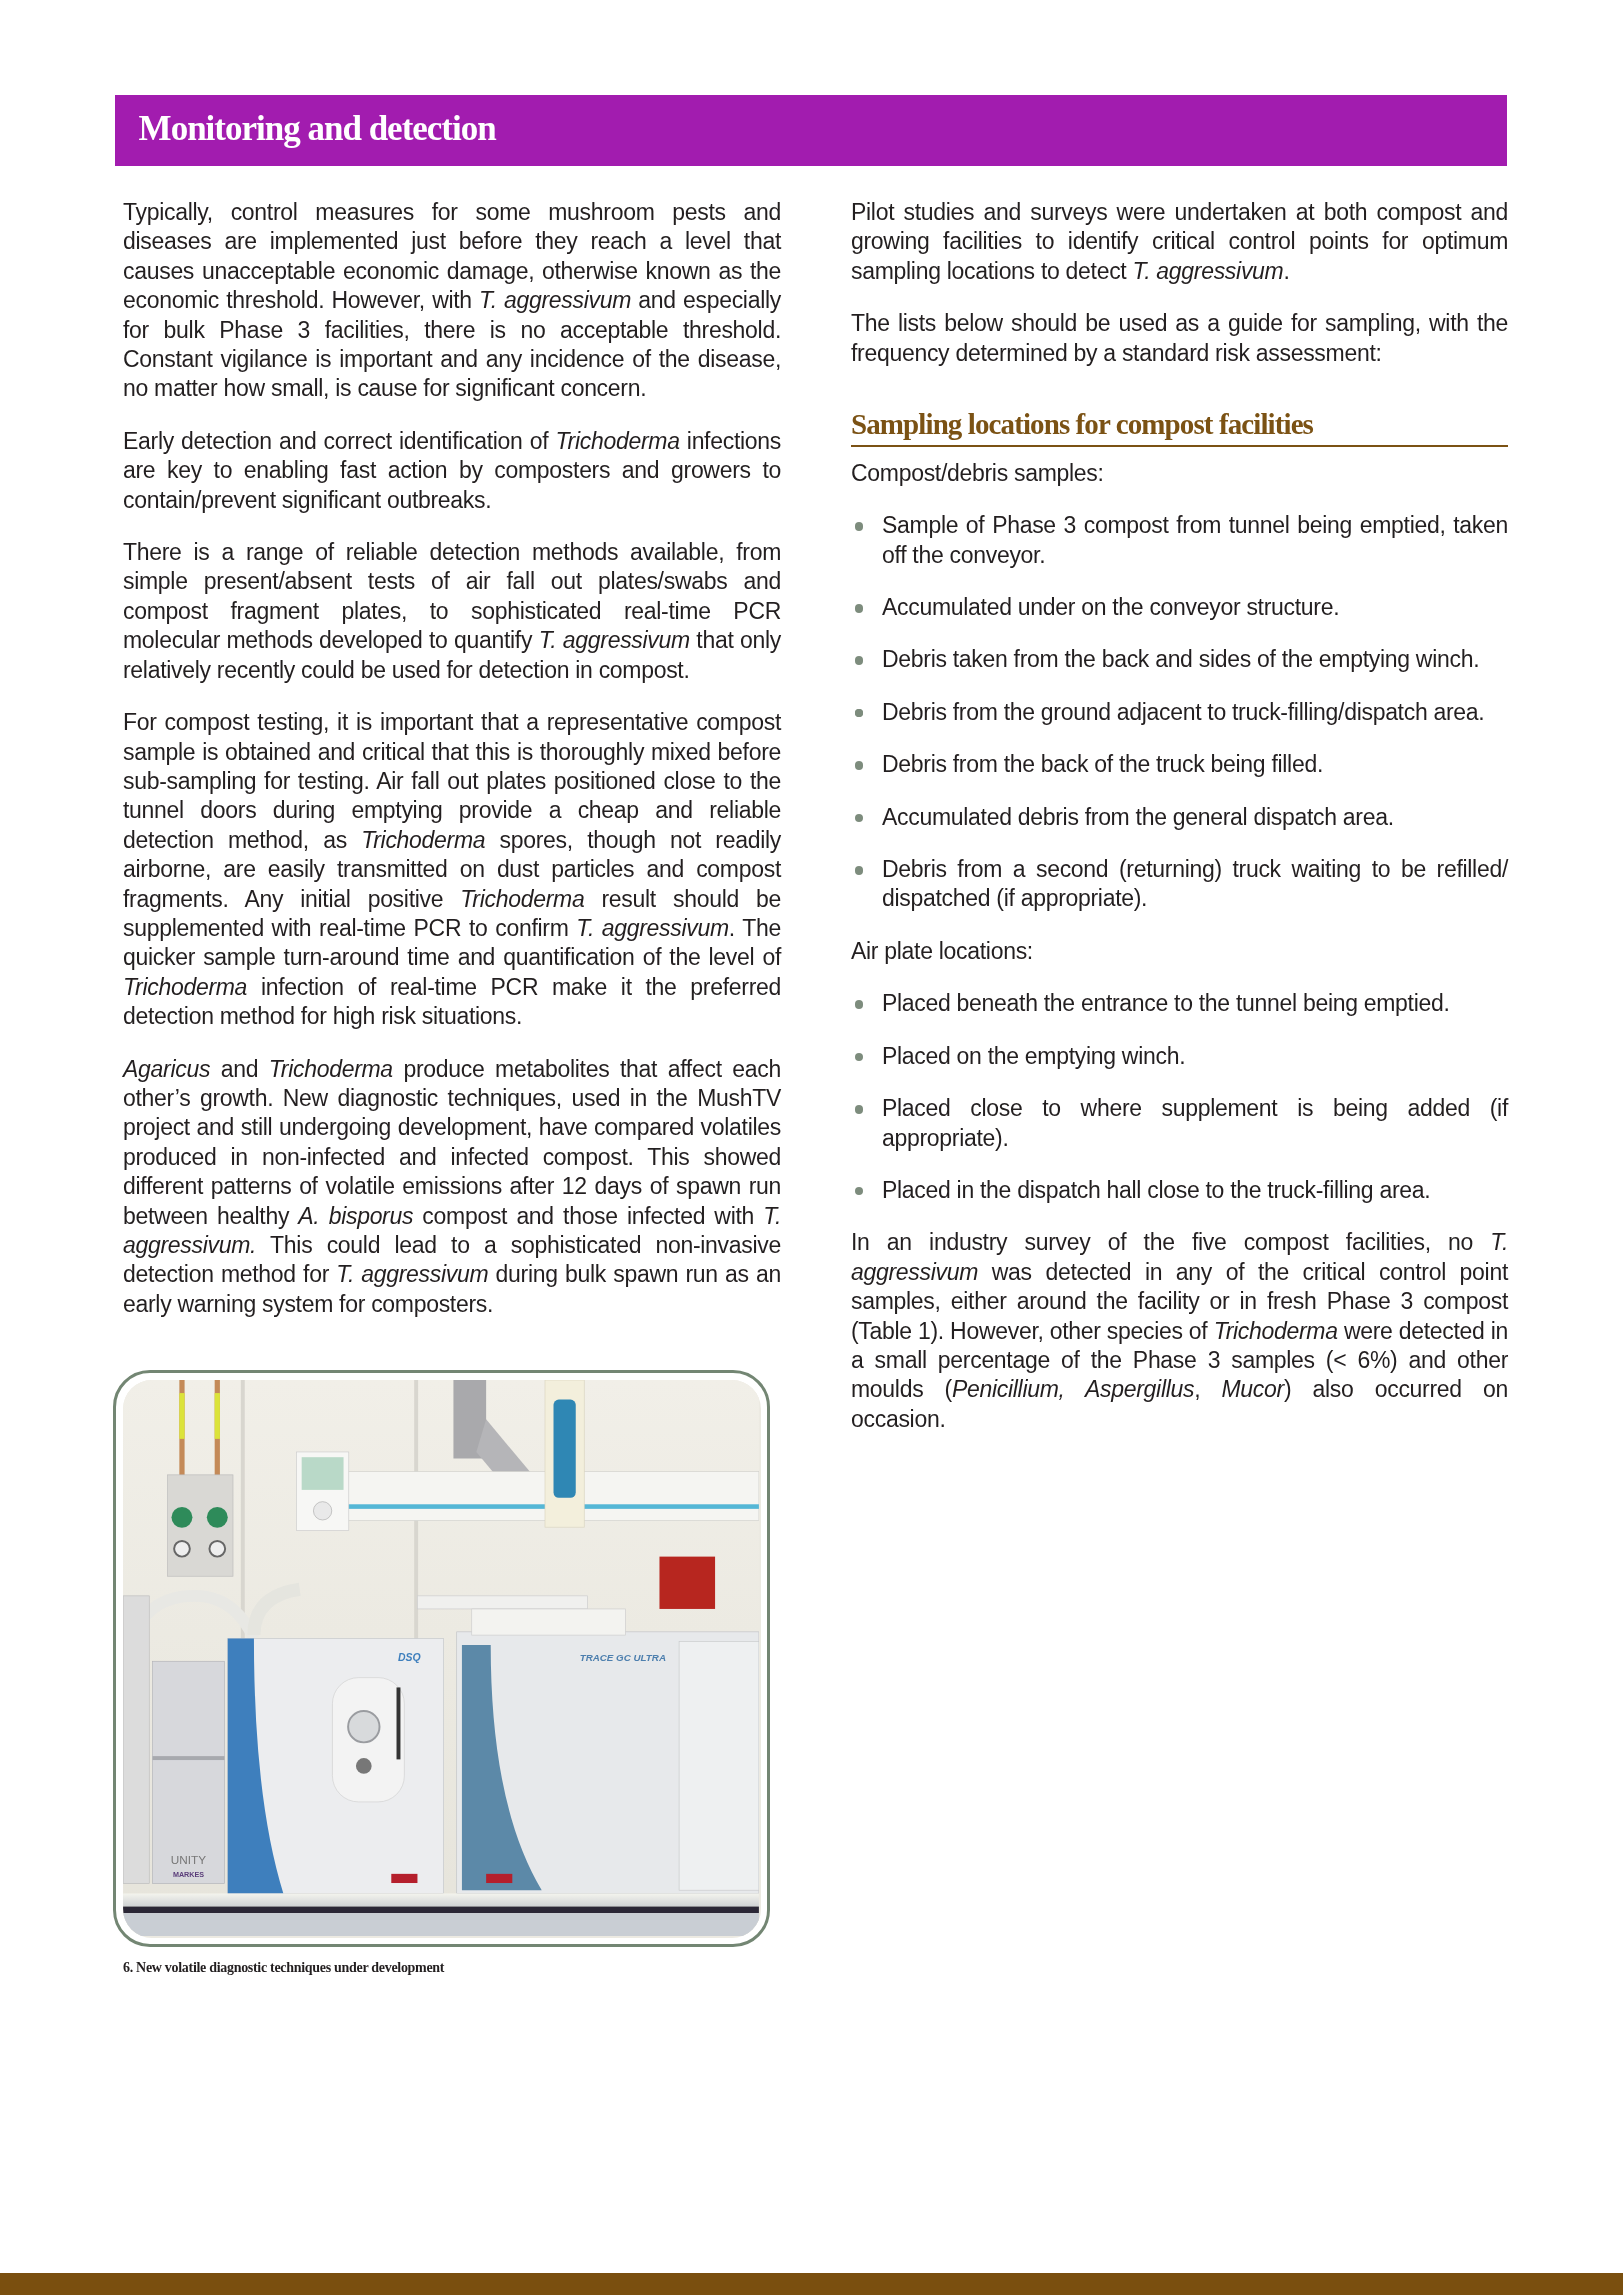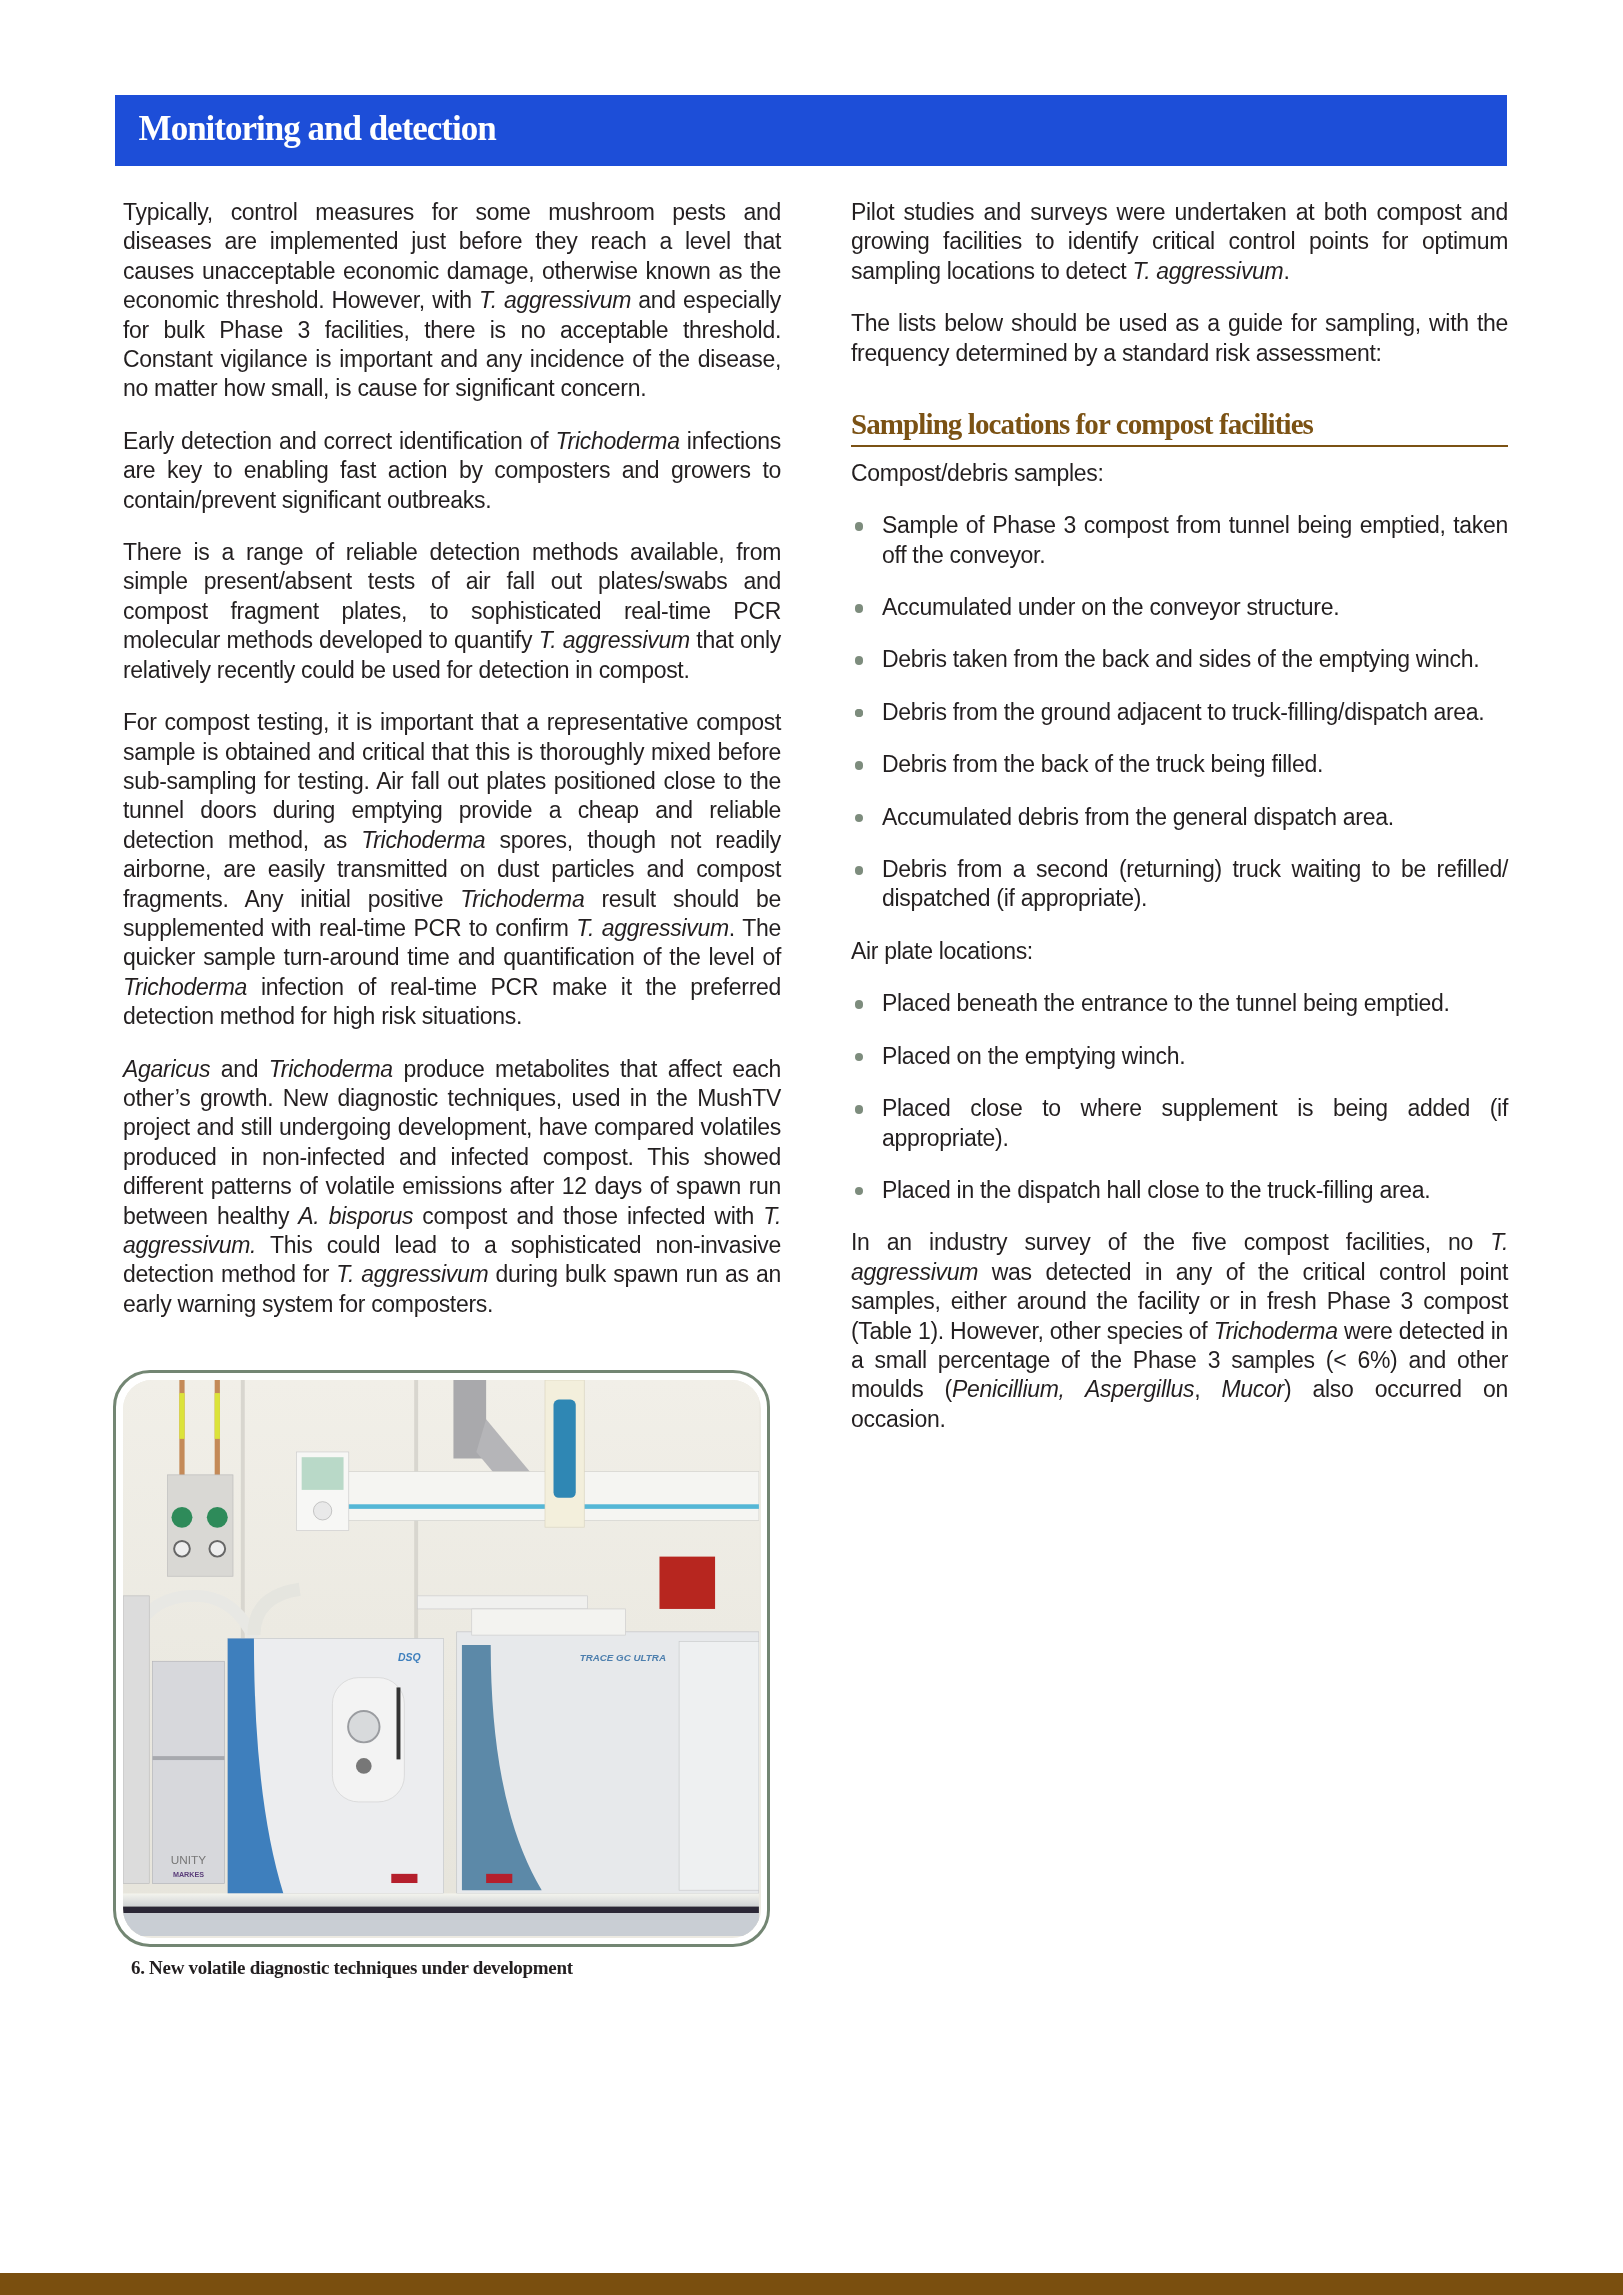--- a/index.html
+++ b/index.html
@@ -1,19 +1,19 @@
 <!DOCTYPE html>
 <html style="font-size:10.5px"><head>
 <meta charset="utf-8">
 <style>
   html, body { margin:0; padding:0; background:#ffffff; }
   body { width:1623px; height:2295px; position:relative; overflow:hidden;
          font-family:"Liberation Sans", sans-serif; color:#231f20; }
   .header-bar { position:absolute; left:115px; top:95px; width:1392px; height:71px;
-                background:#1d4ed8; }
+                background:#a21caf; }
   .header-title { position:absolute; left:23.6px; top:13px; margin:0;
                   font-family:"Liberation Serif", serif; font-weight:bold;
                   font-size:35px; letter-spacing:-1px; color:#ffffff; line-height:42px; }
   .col { position:absolute; top:198px; width:658px; font-size:23px; line-height:29.4px;
          letter-spacing:-0.3px; }
   .col-left { left:115px;margin-left:8px; }
   .col-right { left:851px; width:657px; }
   .col p { margin:0 0 23px 0; text-align:justify; }
   .section-heading { margin:38px 0 0 0; font-family:"Liberation Serif", serif; font-weight:bold;
                      font-size:29px; letter-spacing:-0.9px; color:#7b5214; line-height:37px;
@@ -22,22 +22,22 @@
   ul.bullets { list-style:none; margin:0 0 23px 0; padding:0; }
   ul.bullets li { position:relative; padding-left:31px; margin:0 0 23px 0; text-align:justify; }
   ul.bullets li .dot { position:absolute; left:3.9px; top:11px; width:8.5px; height:8.5px;
                        border-radius:50%; background:#7d8c7d; }
   ul.bullets li:last-child { margin-bottom:23px; }
   .photo-frame { position:absolute; left:113px; top:1370px; width:657px; height:577px;
                  border:3.9px solid #738673; border-radius:37px; background:#ffffff;
                  box-sizing:border-box; overflow:hidden; }
   .photo { position:absolute; left:6.5px; top:6.5px; right:6.5px; bottom:6.5px;
            border-radius:29px; overflow:hidden; background:#eceae2; }
-  .caption { position:absolute; left:131px; top:1953px; margin:0;
-             font-family:"Liberation Serif", serif; font-weight:bold; font-size:19px;
+  .caption { position:absolute; left:123px; top:1953px; margin:0;
+             font-family:"Liberation Serif", serif; font-weight:bold; font-size:14px;
              letter-spacing:-0.3px; color:#231f20; line-height:29px; }
   .footer-bar { position:absolute; left:0; top:2273px; width:1623px; height:23px; background:#7a4f0f; }
   em { font-style:italic; }
 </style>
 </head>
 <body>
 
 <div class="header-bar">
   <h1 class="header-title">Monitoring and detection</h1>
 </div>

